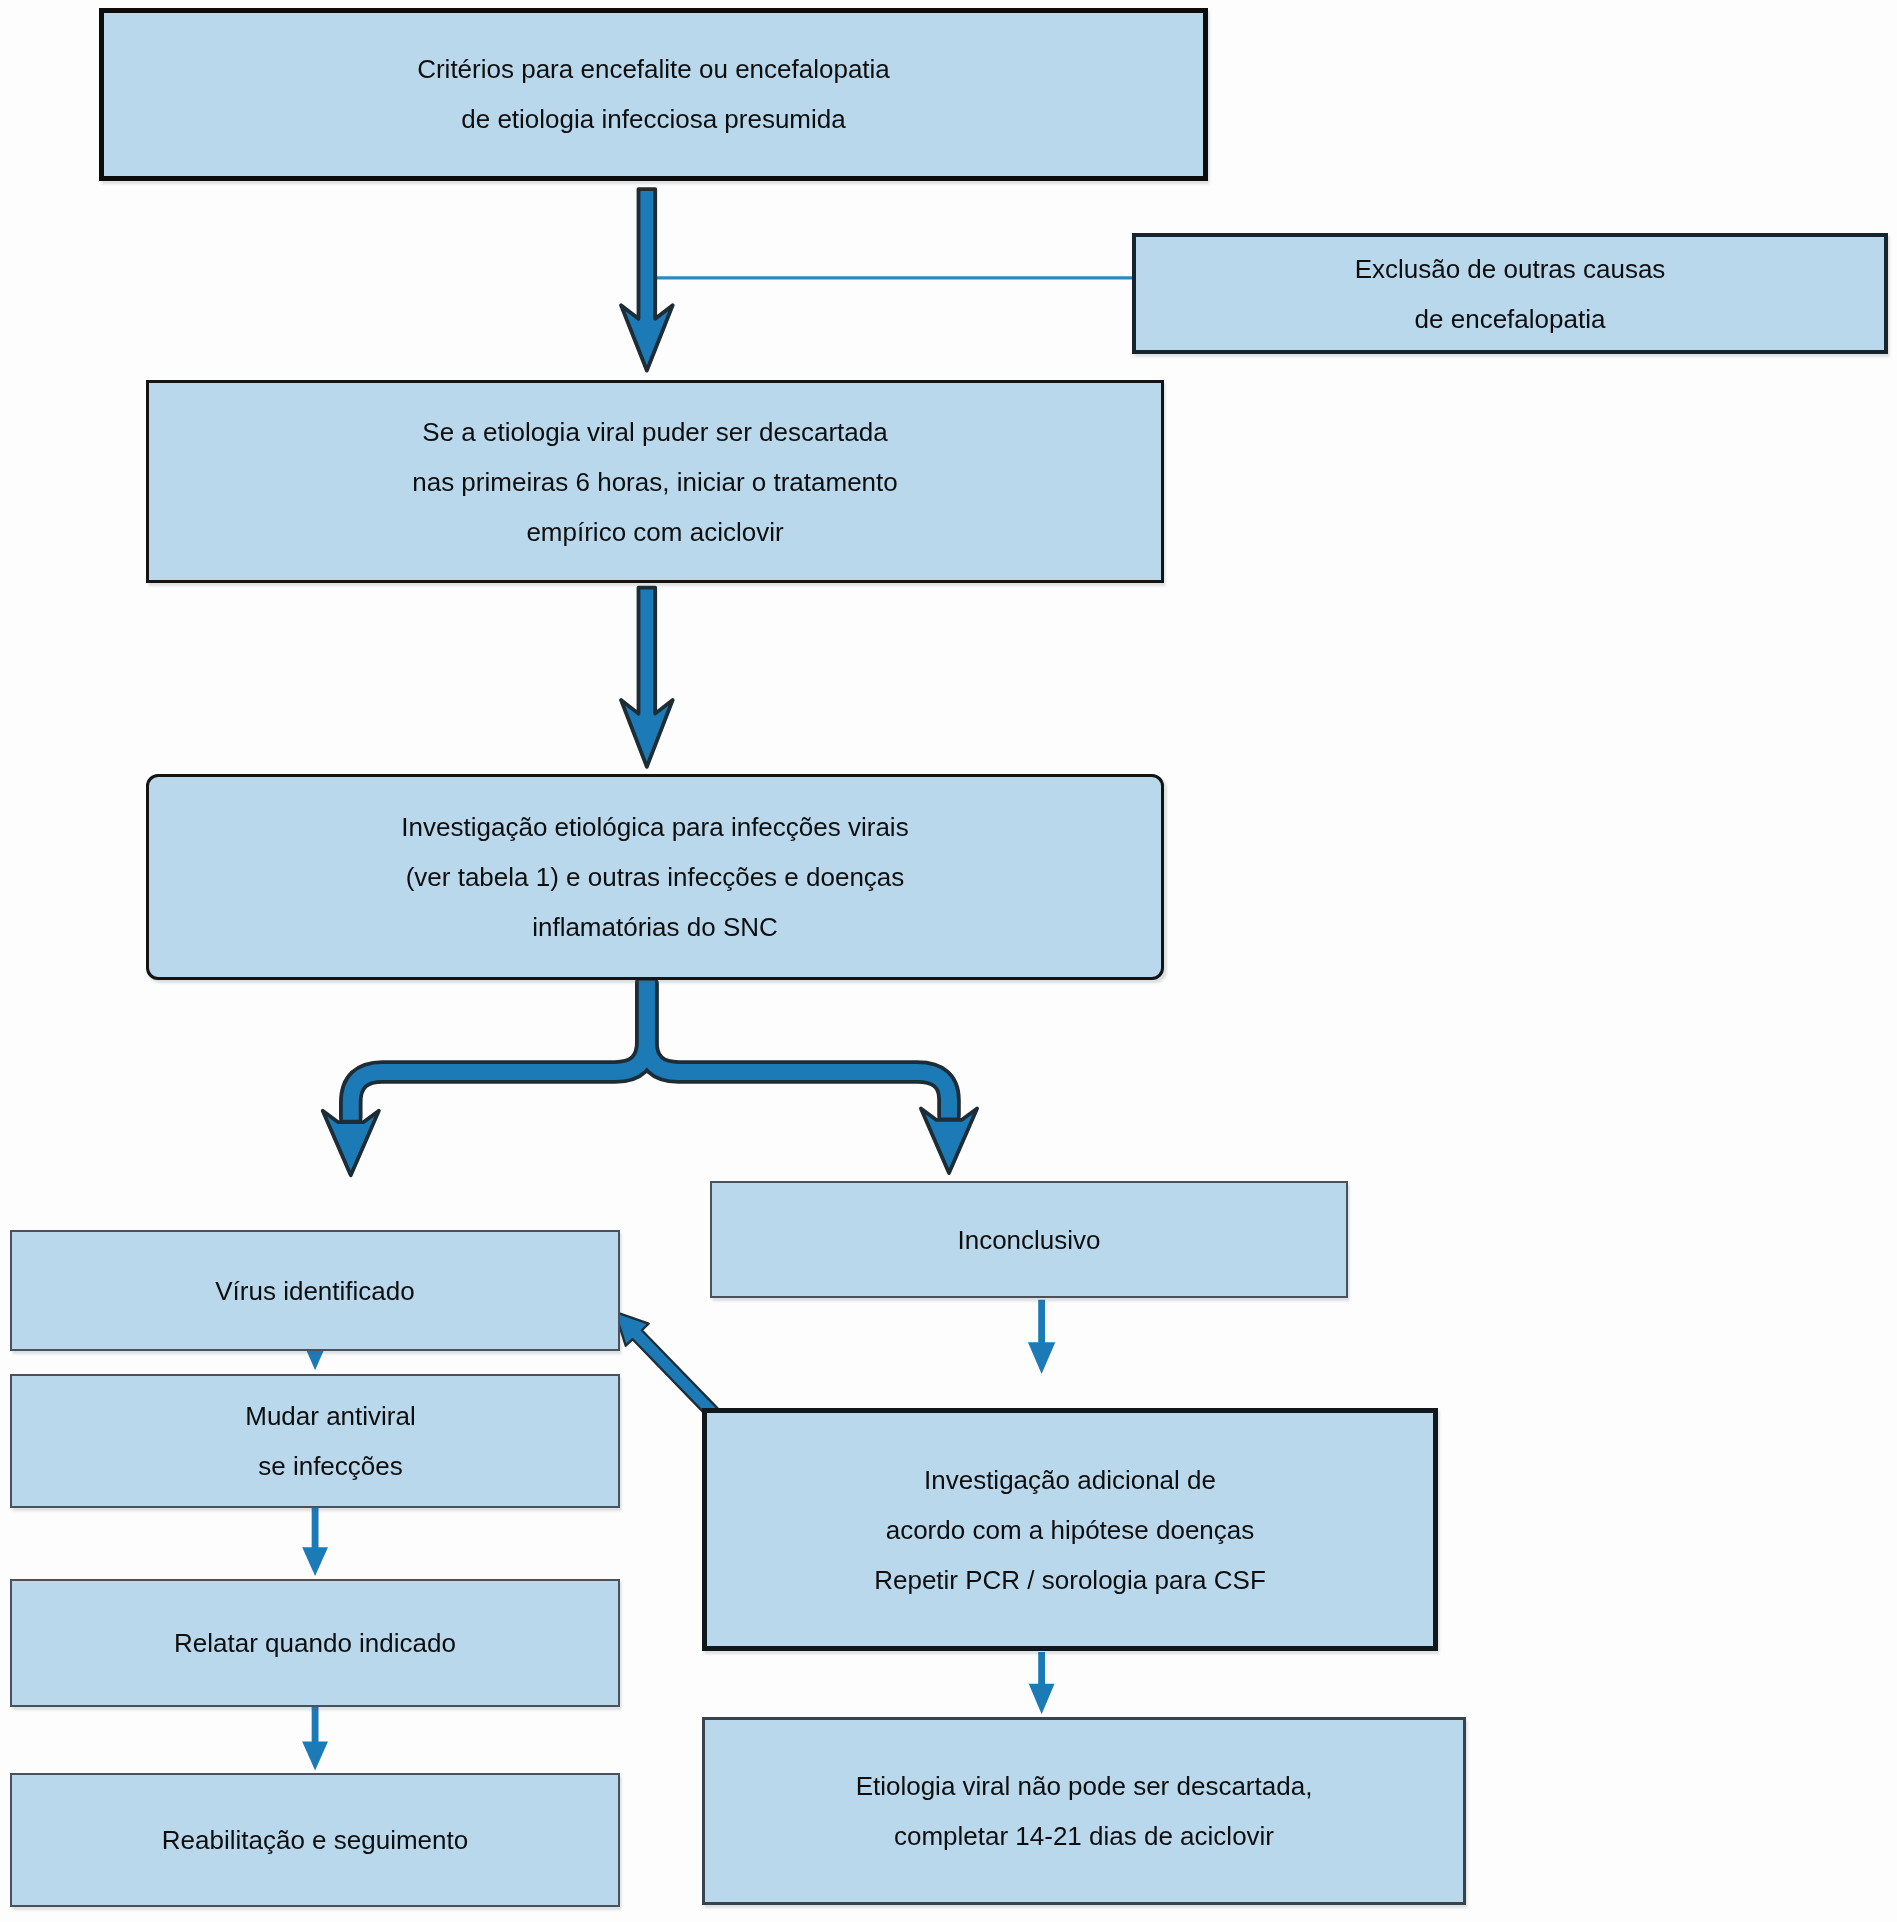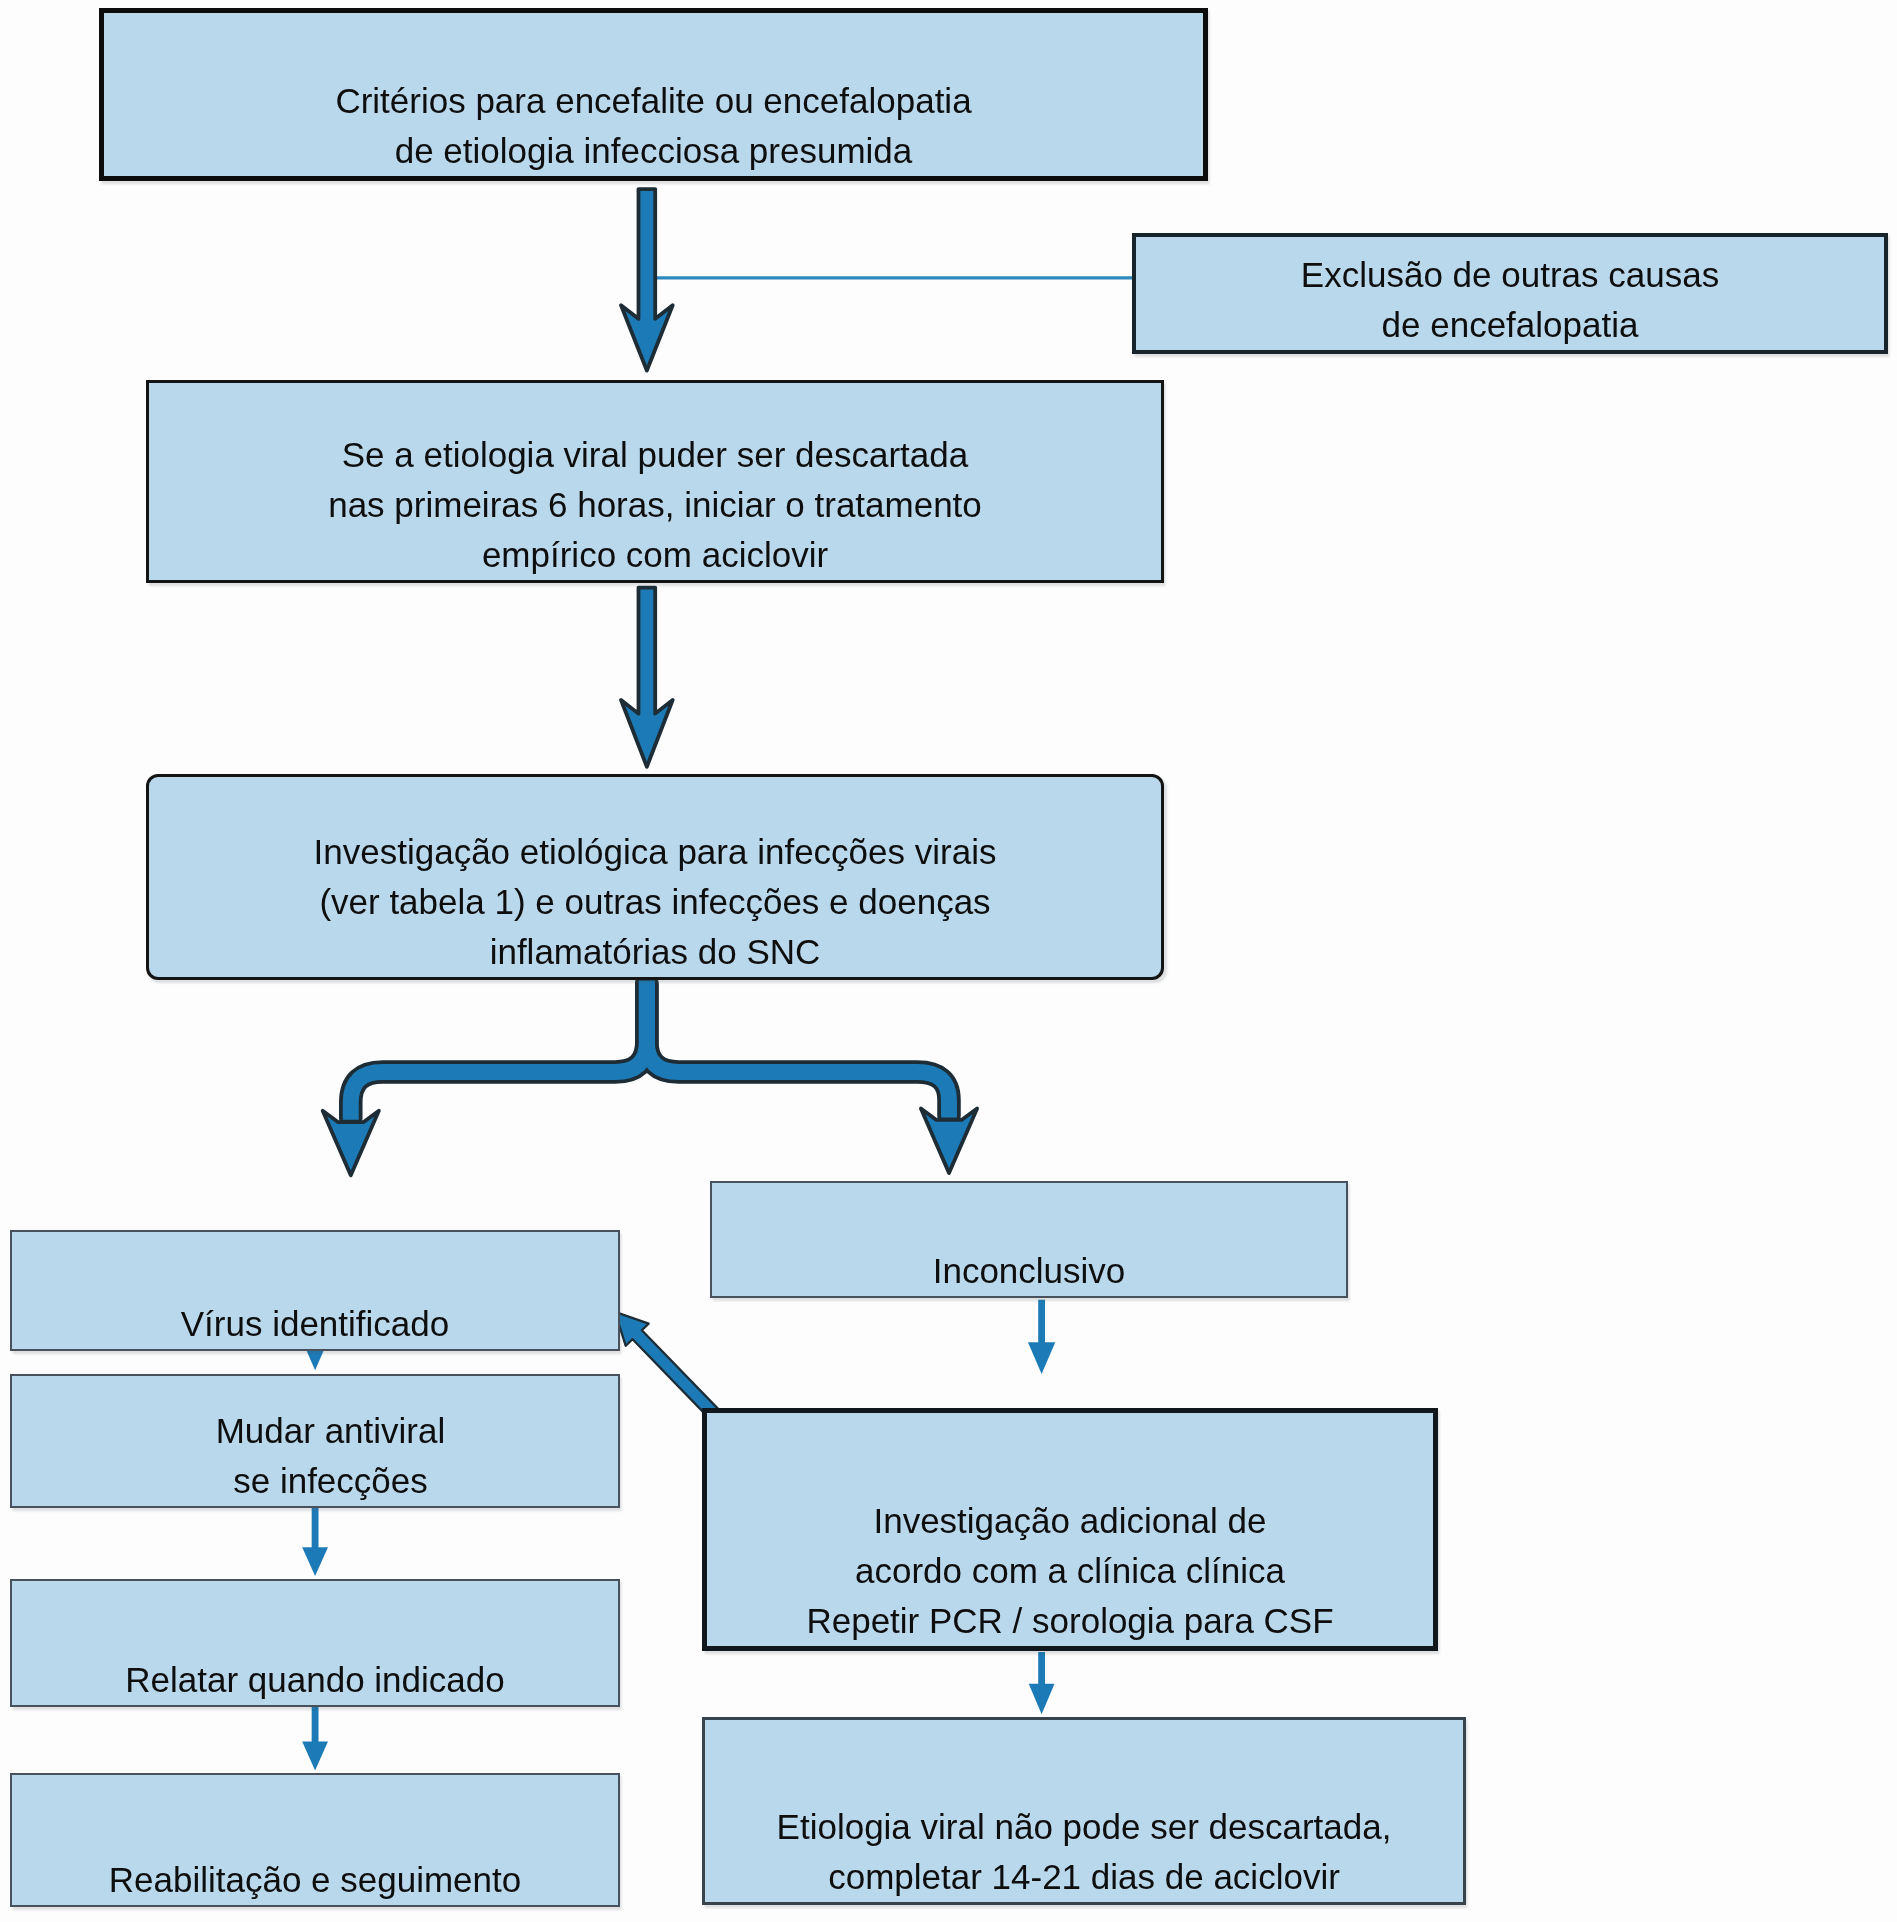--- a/index.html
+++ b/index.html
@@ -11,25 +11,25 @@
     position:relative;
     width:1898px;
     height:1923px;
     background:var(--background,#fdfdfd);
     overflow:hidden;
   }
   .node{
     position:absolute;
     background:var(--node-fill,#b9d8ec);
     display:flex;
-    align-items:flex-end;
+    align-items:center;
     justify-content:center;
     text-align:center;
     color:var(--text,#0e0e0e);
-    font-size:35px;
+    font-size:26px;
     line-height:50px;
     box-sizing:border-box;
     box-shadow:2.3px 3px 2.3px rgba(70,85,95,.18);
   }
   .b-thick{border:5.3px solid #0c0c0c;}
   .b-dark{border:4.6px solid #18242c;}
   .b-darker{border:5.3px solid #10181d;}
   .b-thin{border:3px solid #141414;}
   .b-gray{border:2.3px solid var(--node-border-gray,#49525c);}
   .b-slate{border:3.8px solid #39434b;}
@@ -182,21 +182,21 @@
 
   <div class="node b-gray" style="left:10px;top:1579px;width:610px;height:128px;">
     <div>
       <div>Relatar quando indicado</div>
     </div>
   </div>
 
   <div class="node b-darker" style="left:702px;top:1408px;width:736px;height:243px;">
     <div>
       <div>Investigação adicional de</div>
-      <div>acordo com a clínica clínica</div>
+      <div>acordo com a hipótese doenças</div>
       <div>Repetir PCR / sorologia para CSF</div>
     </div>
   </div>
 
   <div class="node b-slate" style="left:702px;top:1717px;width:764px;height:188px;">
     <div>
       <div>Etiologia viral não pode ser descartada,</div>
       <div>completar 14-21 dias de aciclovir</div>
     </div>
   </div>

